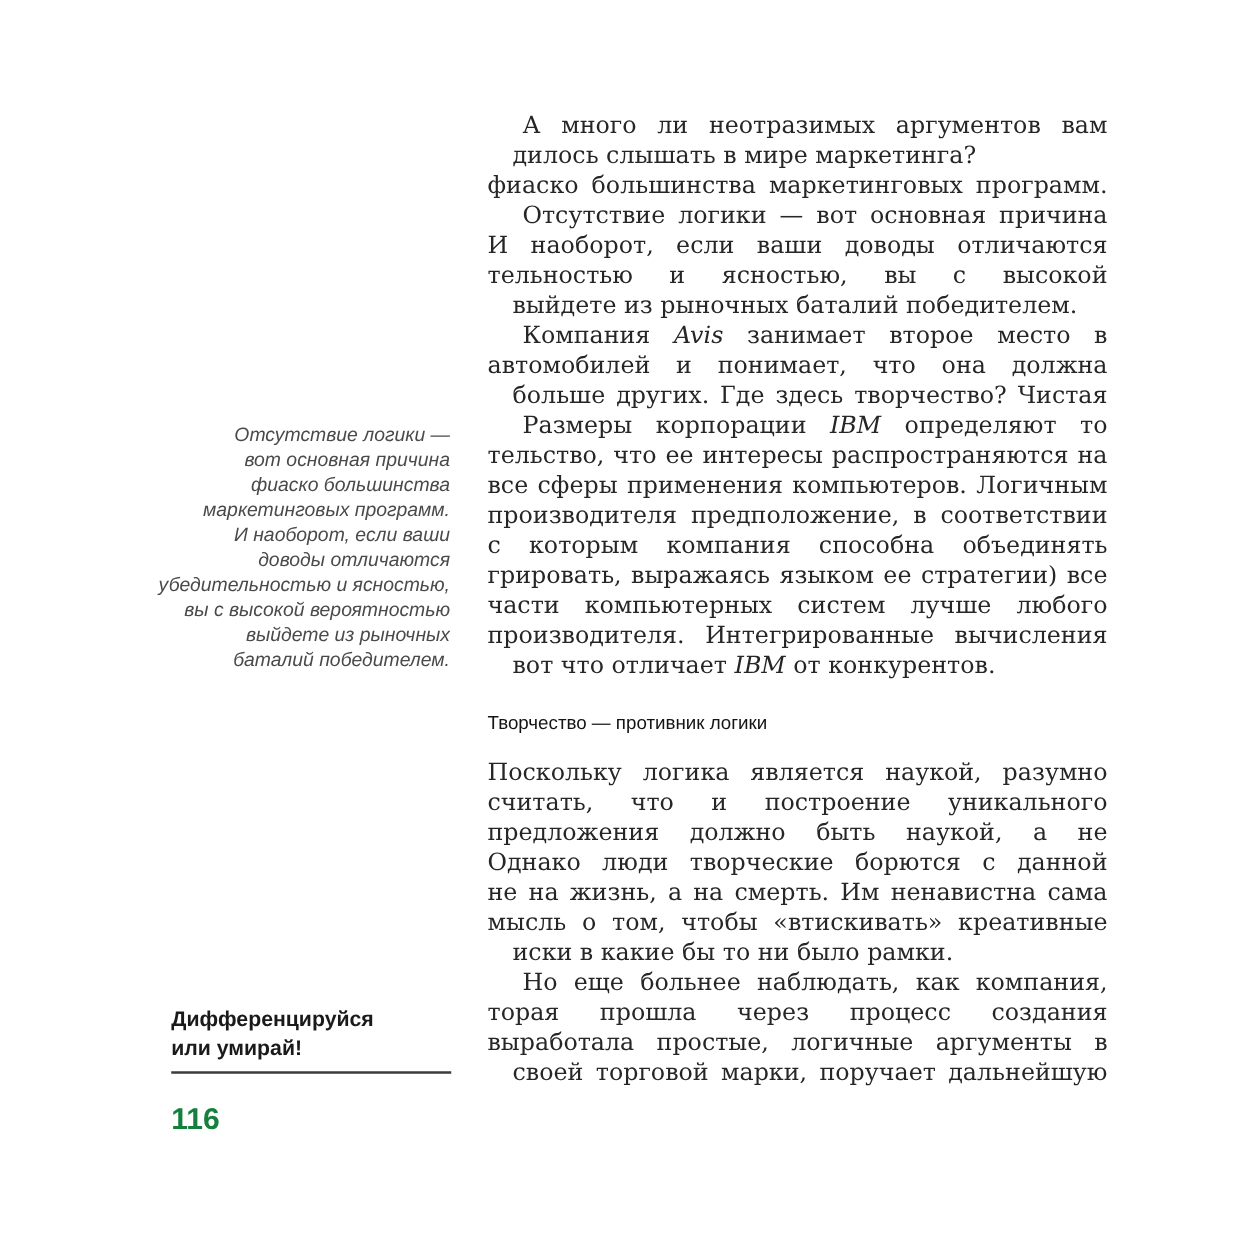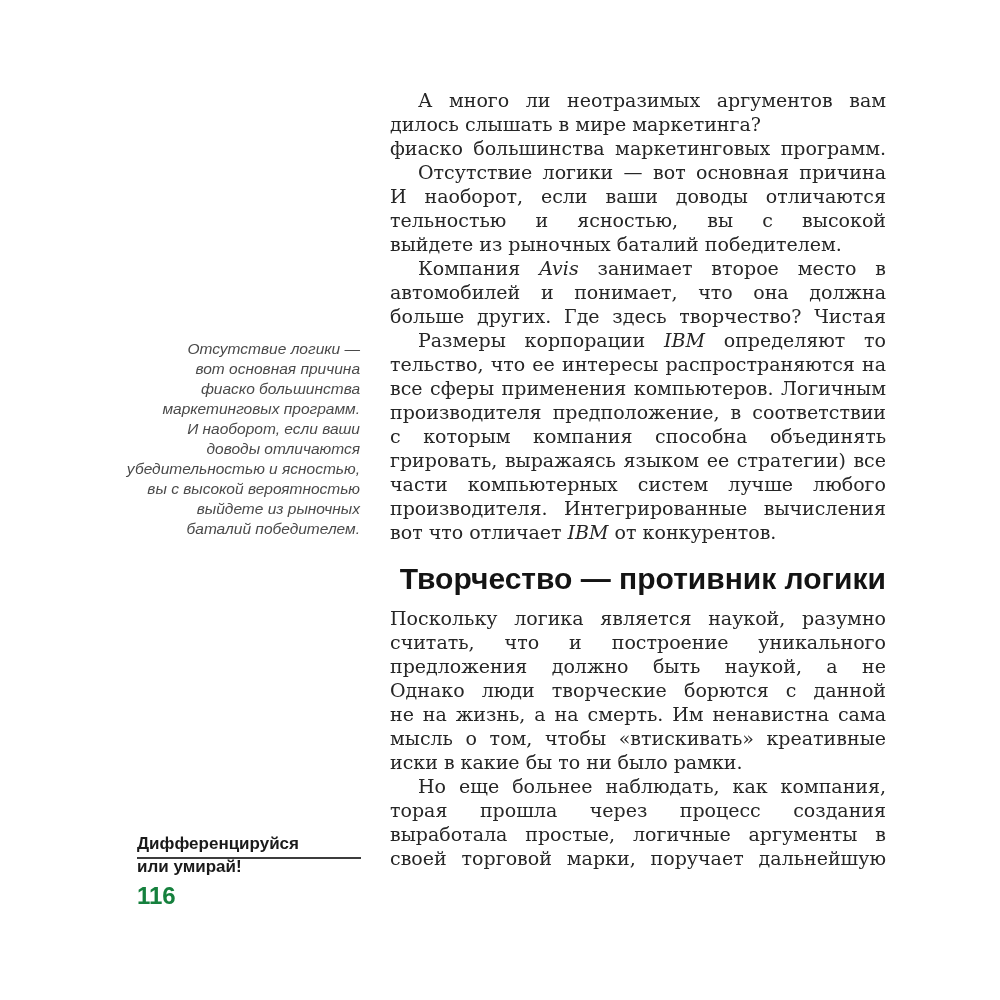--- a/index.html
+++ b/index.html
@@ -29,35 +29,36 @@
   .para { margin: 0; }
   .tline {
     text-align: justify;
     text-align-last: justify;
     height: 24px;
     overflow: hidden;
     white-space: normal;
   }
   .tline.last {
     text-align-last: left;
+    margin-left: 20px;
   }
   .tline.indent {
     text-indent: 28px;
   }
   .tline em {
     font-style: italic;
   }
   .section-heading {
     font-family: "Liberation Sans", sans-serif;
-    font-weight: bold;
-    font-size: 30px;
+    font-weight: normal;
+    font-size: 15px;
     line-height: 26px;
     color: #141414;
     margin: 22px 0 14px 0;
-    text-align: right;
+    text-align: left;
   }
 
   
   #margin-quote {
     position: absolute;
     left: 100px;
     top: 311px;
     width: 260px;
     text-align: right;
     font-family: "Liberation Sans", sans-serif;
@@ -75,21 +76,20 @@
     left: 137px;
     top: 804px;
     width: 230px;
     font-family: "Liberation Sans", sans-serif;
     font-weight: bold;
     font-size: 17px;
     line-height: 23px;
     color: #1a1a1a;
     white-space: pre-line;
     text-align: left;
-    margin-top: 28px;
   }
   #footer-rule {
     position: absolute;
     left: 137px;
     top: 857px;
     width: 224px;
     height: 2px;
     background: #3c3c3c;
   }
   #page-number {

